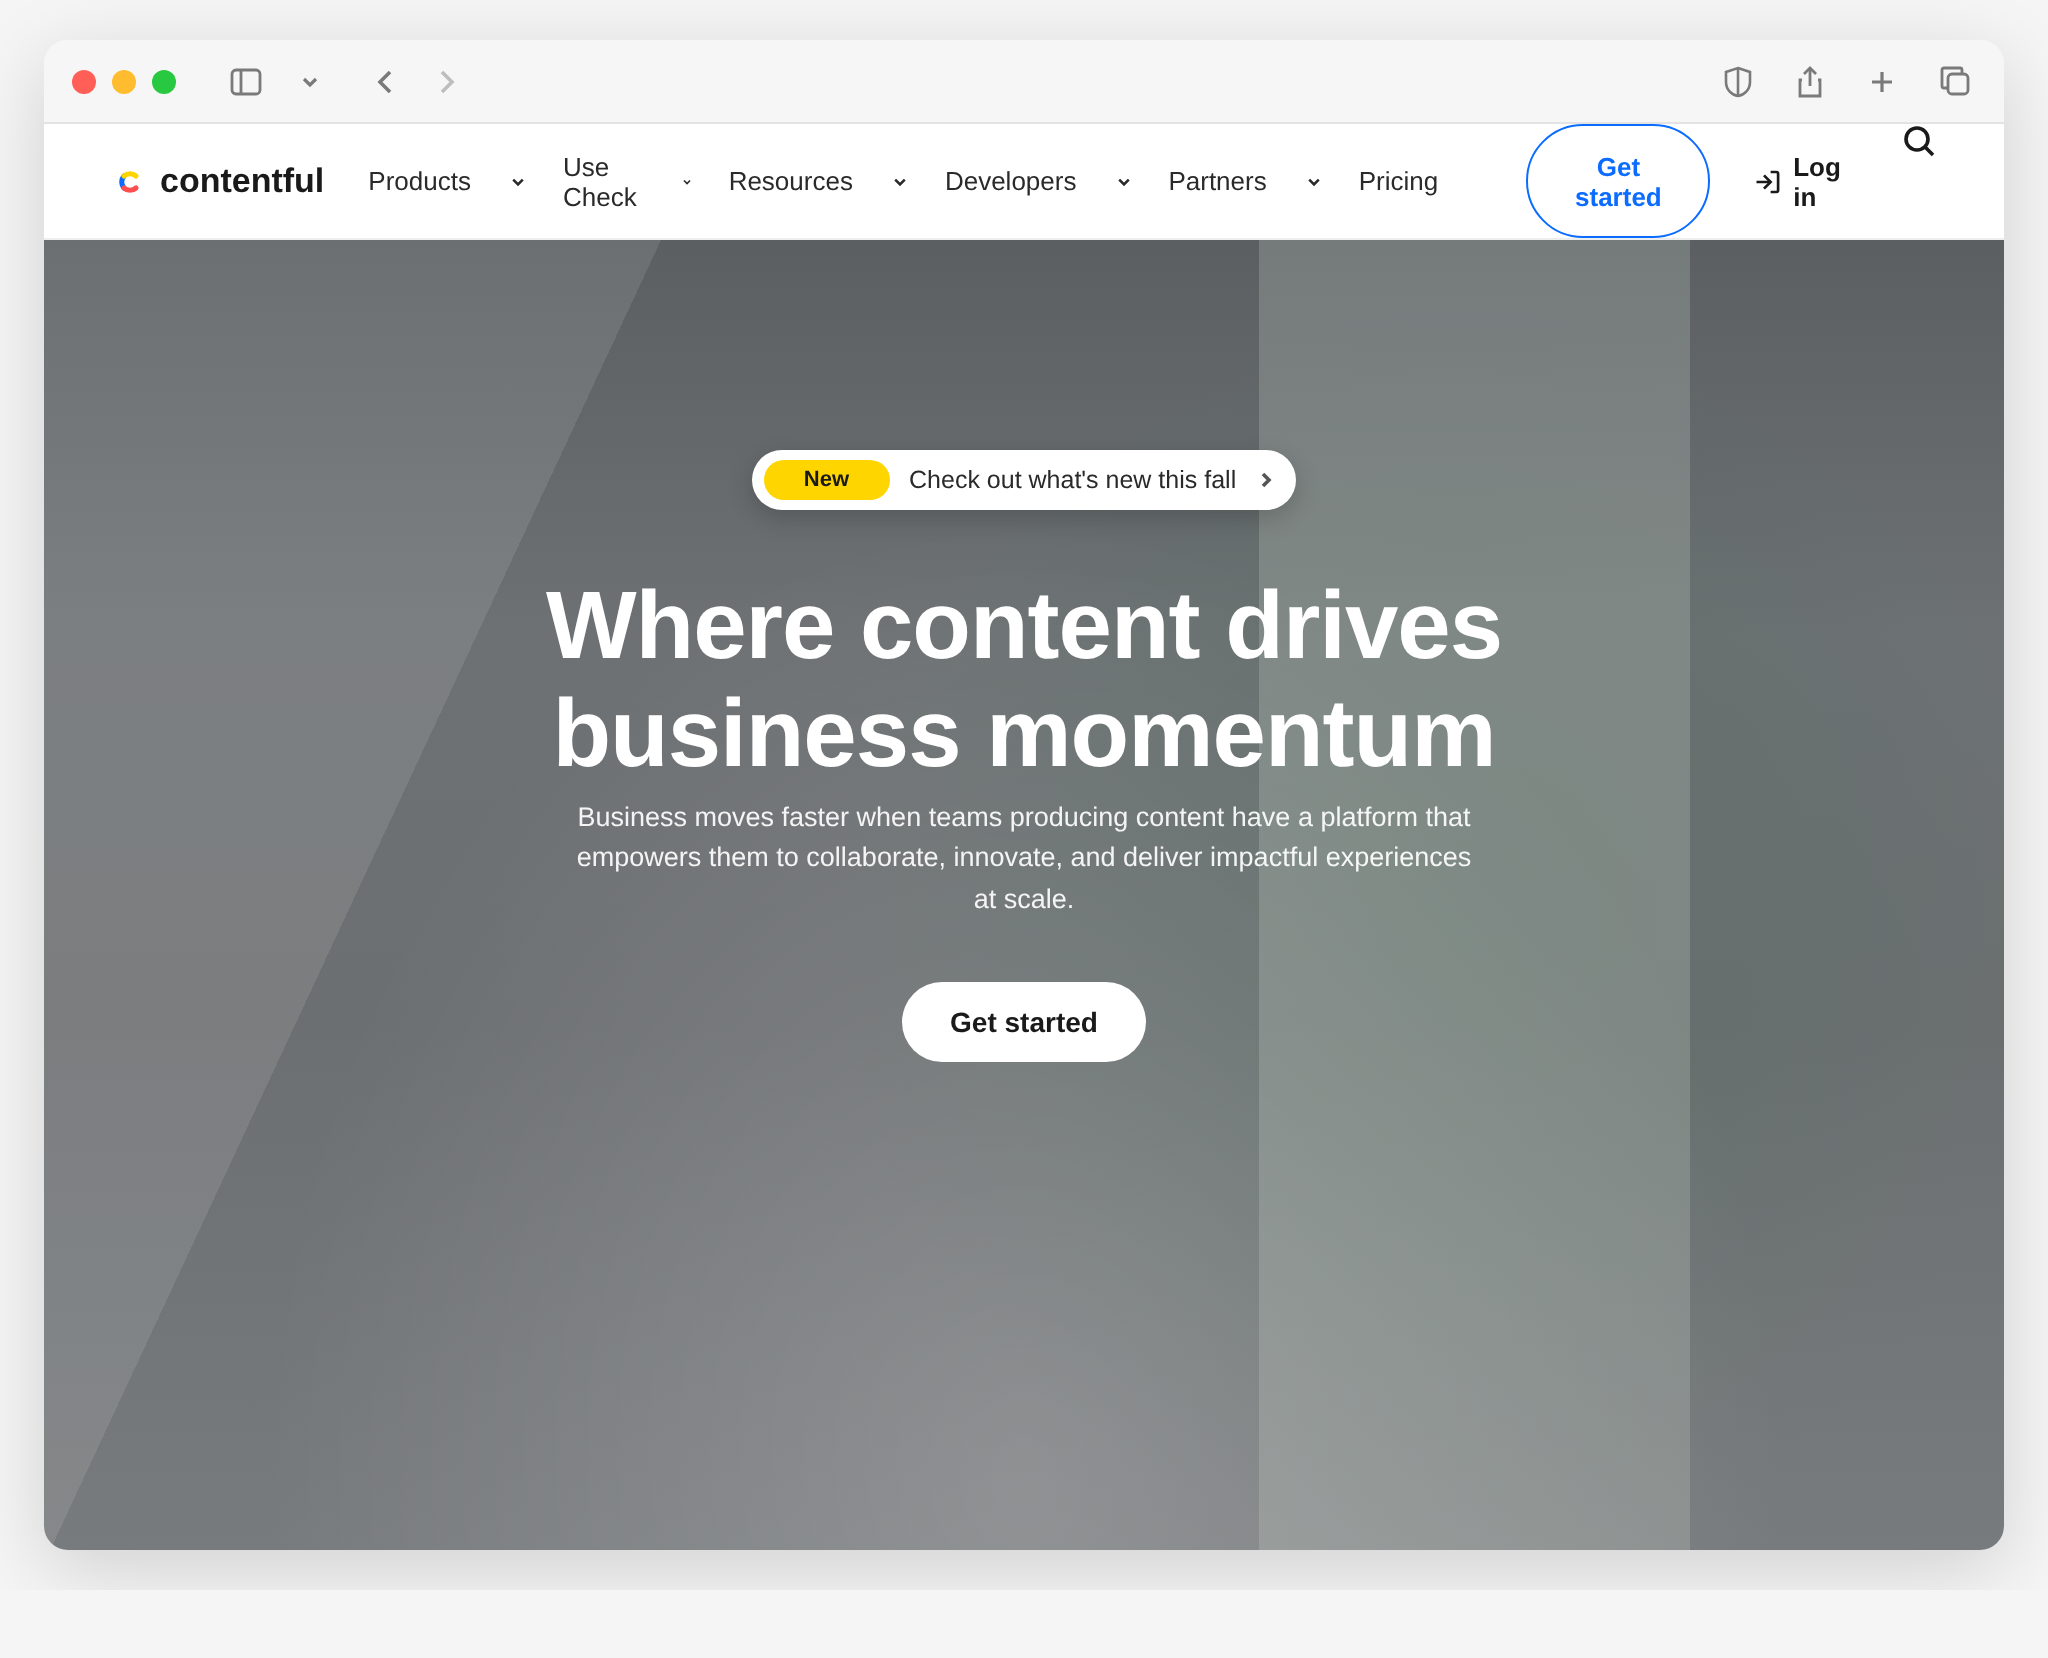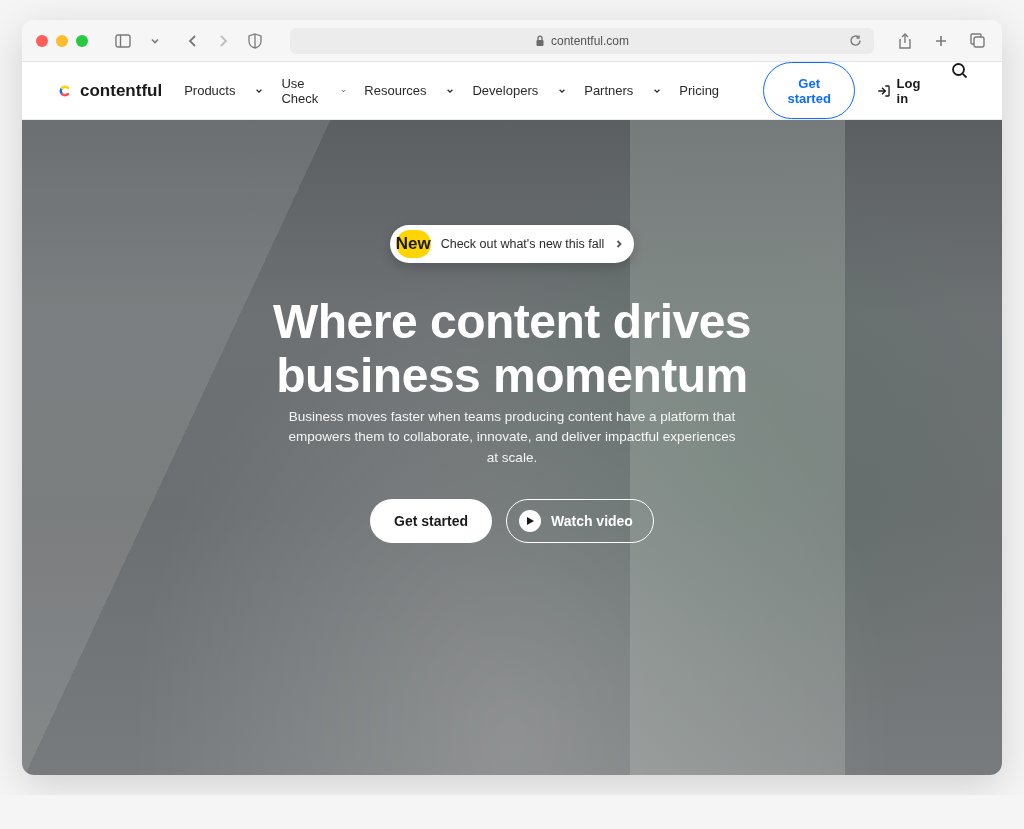--- a/index.html
+++ b/index.html
@@ -121,22 +121,22 @@
     font-size: 12.5px;
     color: #2a2a2a;
     box-shadow: 0 4px 12px rgba(0,0,0,0.18);
     cursor: pointer;
   }
   .pill-badge {
     background: #ffd500;
     color: #1a1a1a;
     font-weight: 700;
     border-radius: 999px;
-    padding: 4px 0;
-    font-size: 17px;
+    padding: 4px 20px;
+    font-size: 11px;
   }
   .pill-arrow { color: #555; }
   .hero h1 {
     color: #fff;
     font-size: 48px;
     font-weight: 700;
     line-height: 1.12;
     margin-top: 32px;
     letter-spacing: -0.5px;
   }
@@ -219,33 +219,20 @@
             <polyline points="4,2 9,7 4,12"></polyline>
           </svg>
       </div>
     </div>
     <div class="chrome-icon" style="margin-left:auto;margin-right:4px">
       <svg width="14" height="16" viewBox="0 0 14 16" fill="none" stroke="currentColor" stroke-width="1.3">
           <path d="M7 1 L13 3 V8 C13 12 10 14.5 7 15 C4 14.5 1 12 1 8 V3 Z"></path>
           <line x1="7" y1="1" x2="7" y2="15"></line>
         </svg>
     </div>
-    <div class="address-bar">
-      <svg width="10" height="12" viewBox="0 0 10 12" fill="#6a6a6a">
-          <rect x="1.5" y="5" width="7" height="6" rx="1.2"></rect>
-          <path d="M3 5 V3.2 a2 2 0 0 1 4 0 V5" fill="none" stroke="#6a6a6a" stroke-width="1.3"></path>
-        </svg>
-      <span>contentful.com</span>
-      <span class="chrome-icon address-refresh">
-        <svg width="13" height="13" viewBox="0 0 13 13" fill="none" stroke="#7a7a7a" stroke-width="1.4">
-            <path d="M11 6.5 A4.5 4.5 0 1 1 9.6 3.3"></path>
-            <polyline points="10,1.5 10,4 7.5,4"></polyline>
-          </svg>
-      </span>
-    </div>
     <div class="chrome-right">
       <div class="chrome-icon">
         <svg width="14" height="16" viewBox="0 0 14 16" fill="none" stroke="currentColor" stroke-width="1.4">
             <path d="M7 10 V1"></path>
             <polyline points="4,4 7,1 10,4"></polyline>
             <path d="M3 7 H2 V15 H12 V7 H11"></path>
           </svg>
       </div>
       <div class="chrome-icon">
         <svg width="14" height="14" viewBox="0 0 14 14" fill="none" stroke="currentColor" stroke-width="1.6">
@@ -332,22 +319,16 @@
           <polyline points="3.5,2 6.5,5 3.5,8"></polyline>
         </svg>
     </div>
     <h1>
       <span>Where content drives</span><br>
       <span>business momentum</span>
     </h1>
     <p>Business moves faster when teams producing content have a platform that empowers them to collaborate, innovate, and deliver impactful experiences at scale.</p>
     <div class="hero-ctas">
       <button class="btn-primary">Get started</button>
-      <button class="btn-ghost">
-        <span class="play-circle">
-            <span class="play-tri"></span>
-          </span>
-        <span>Watch video</span>
-      </button>
     </div>
   </div>
 
 </div>
 
 </body></html>

